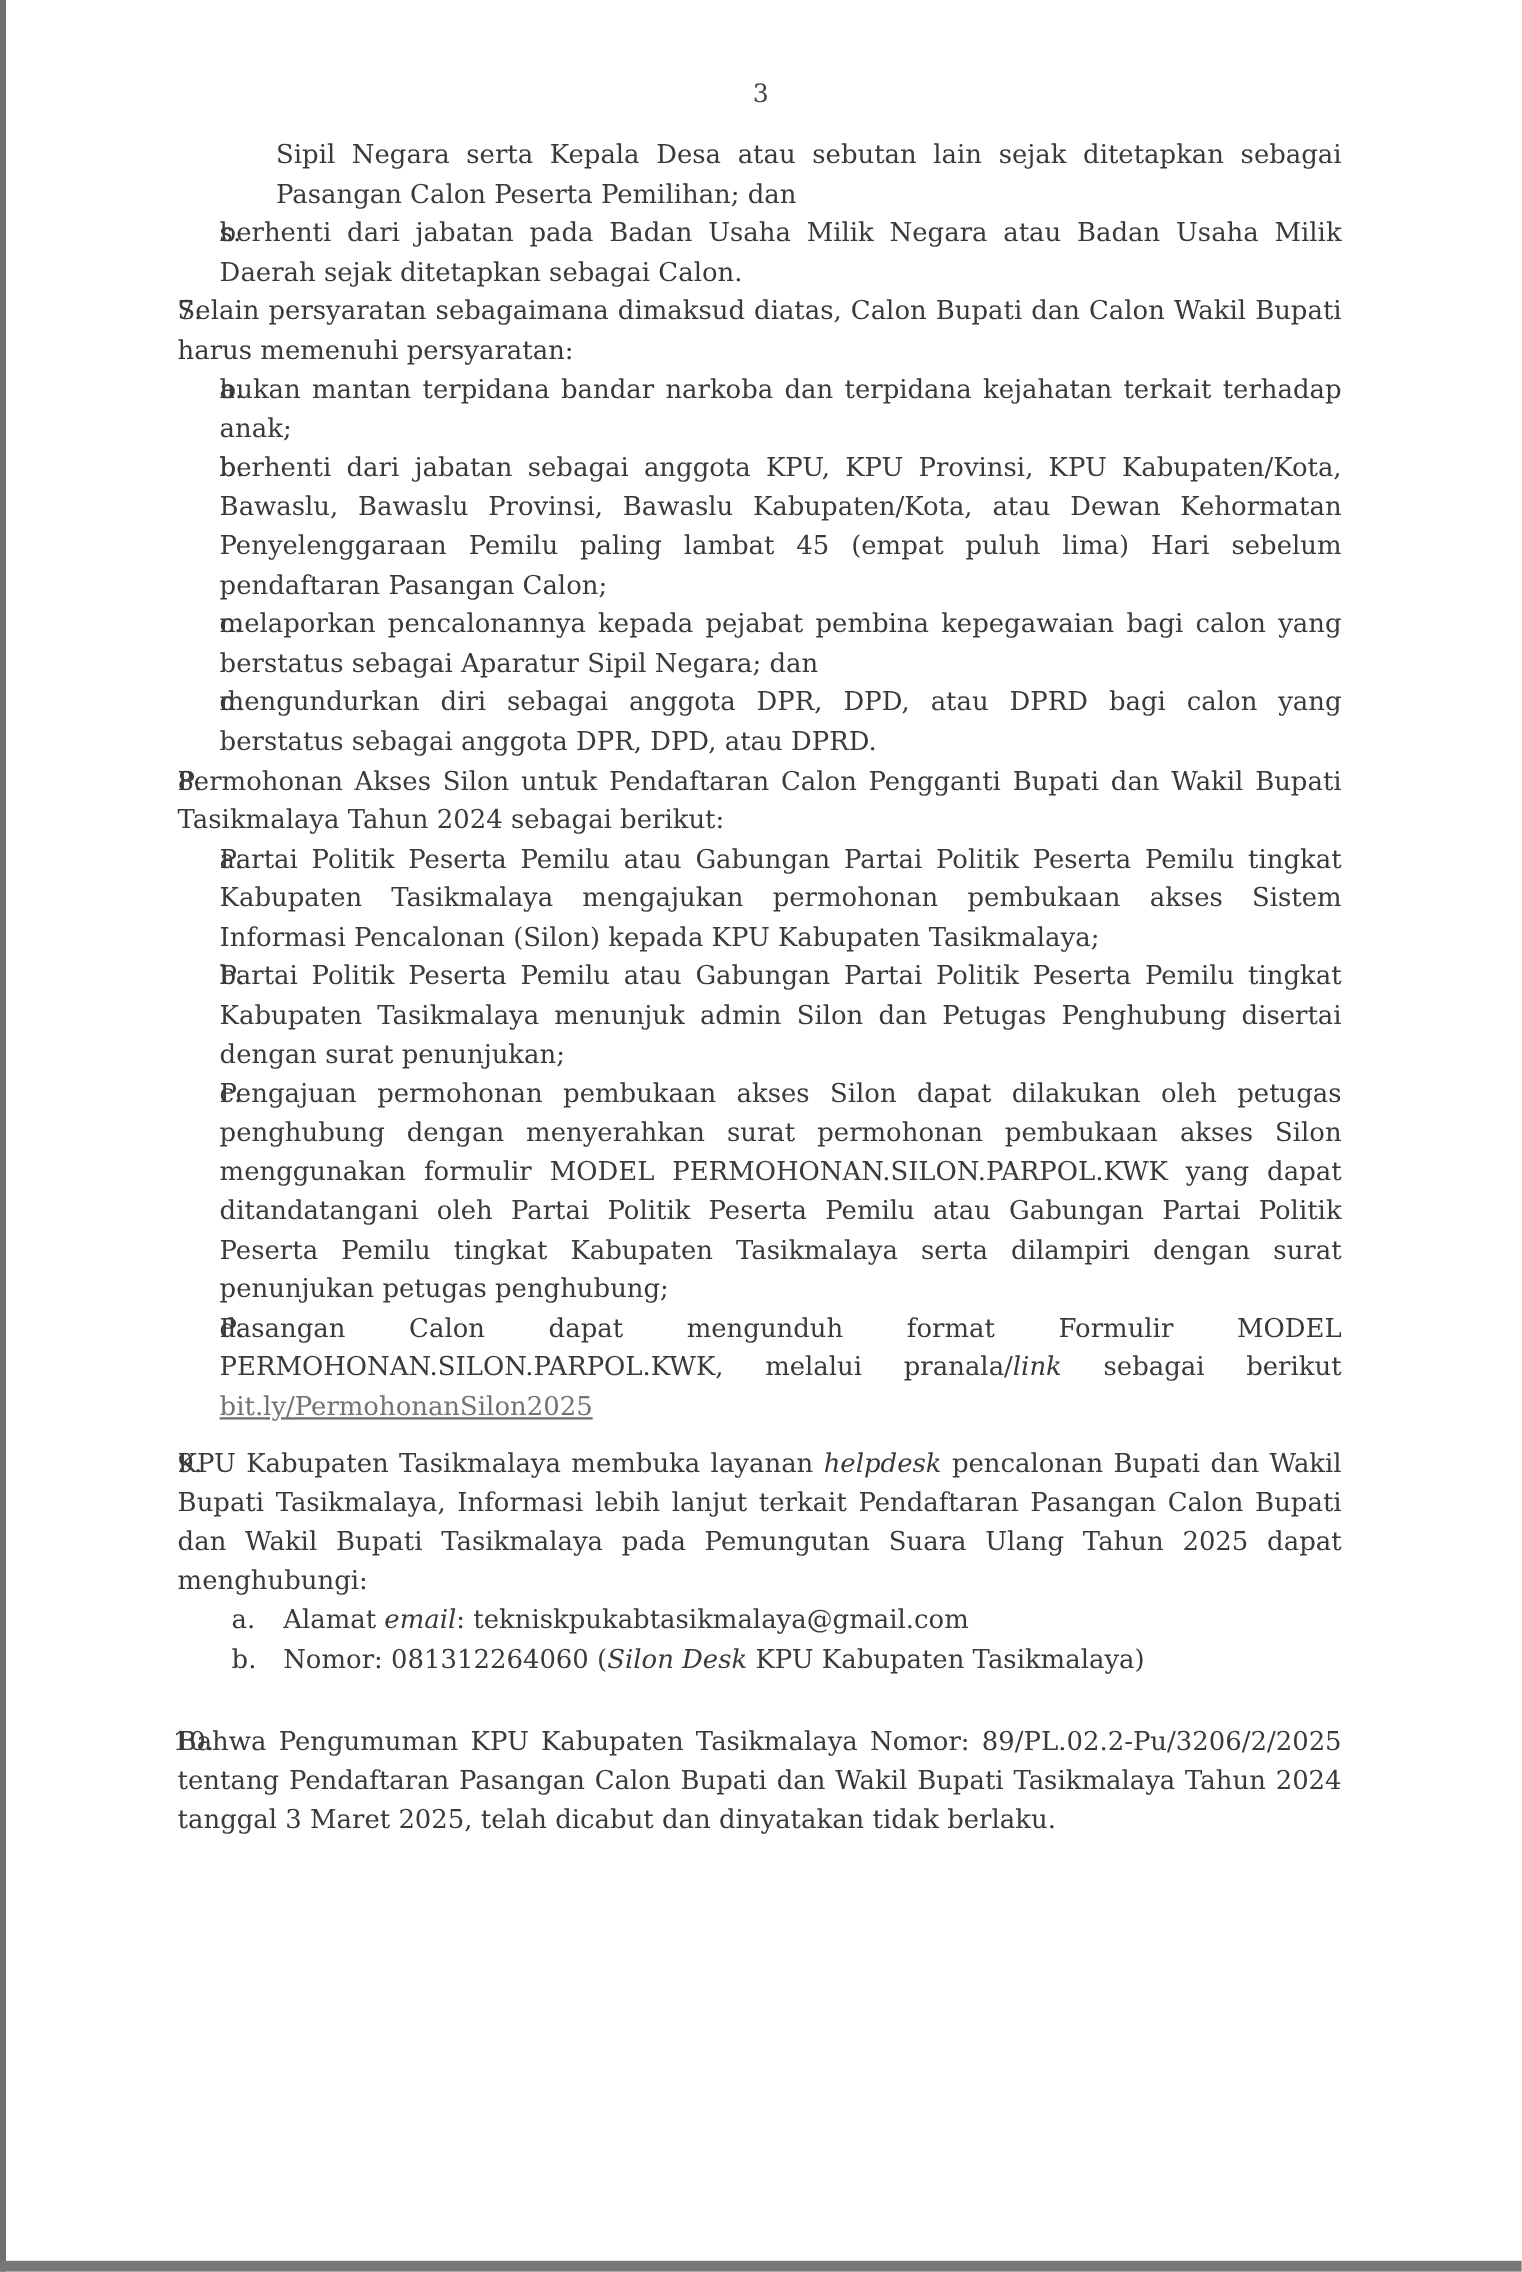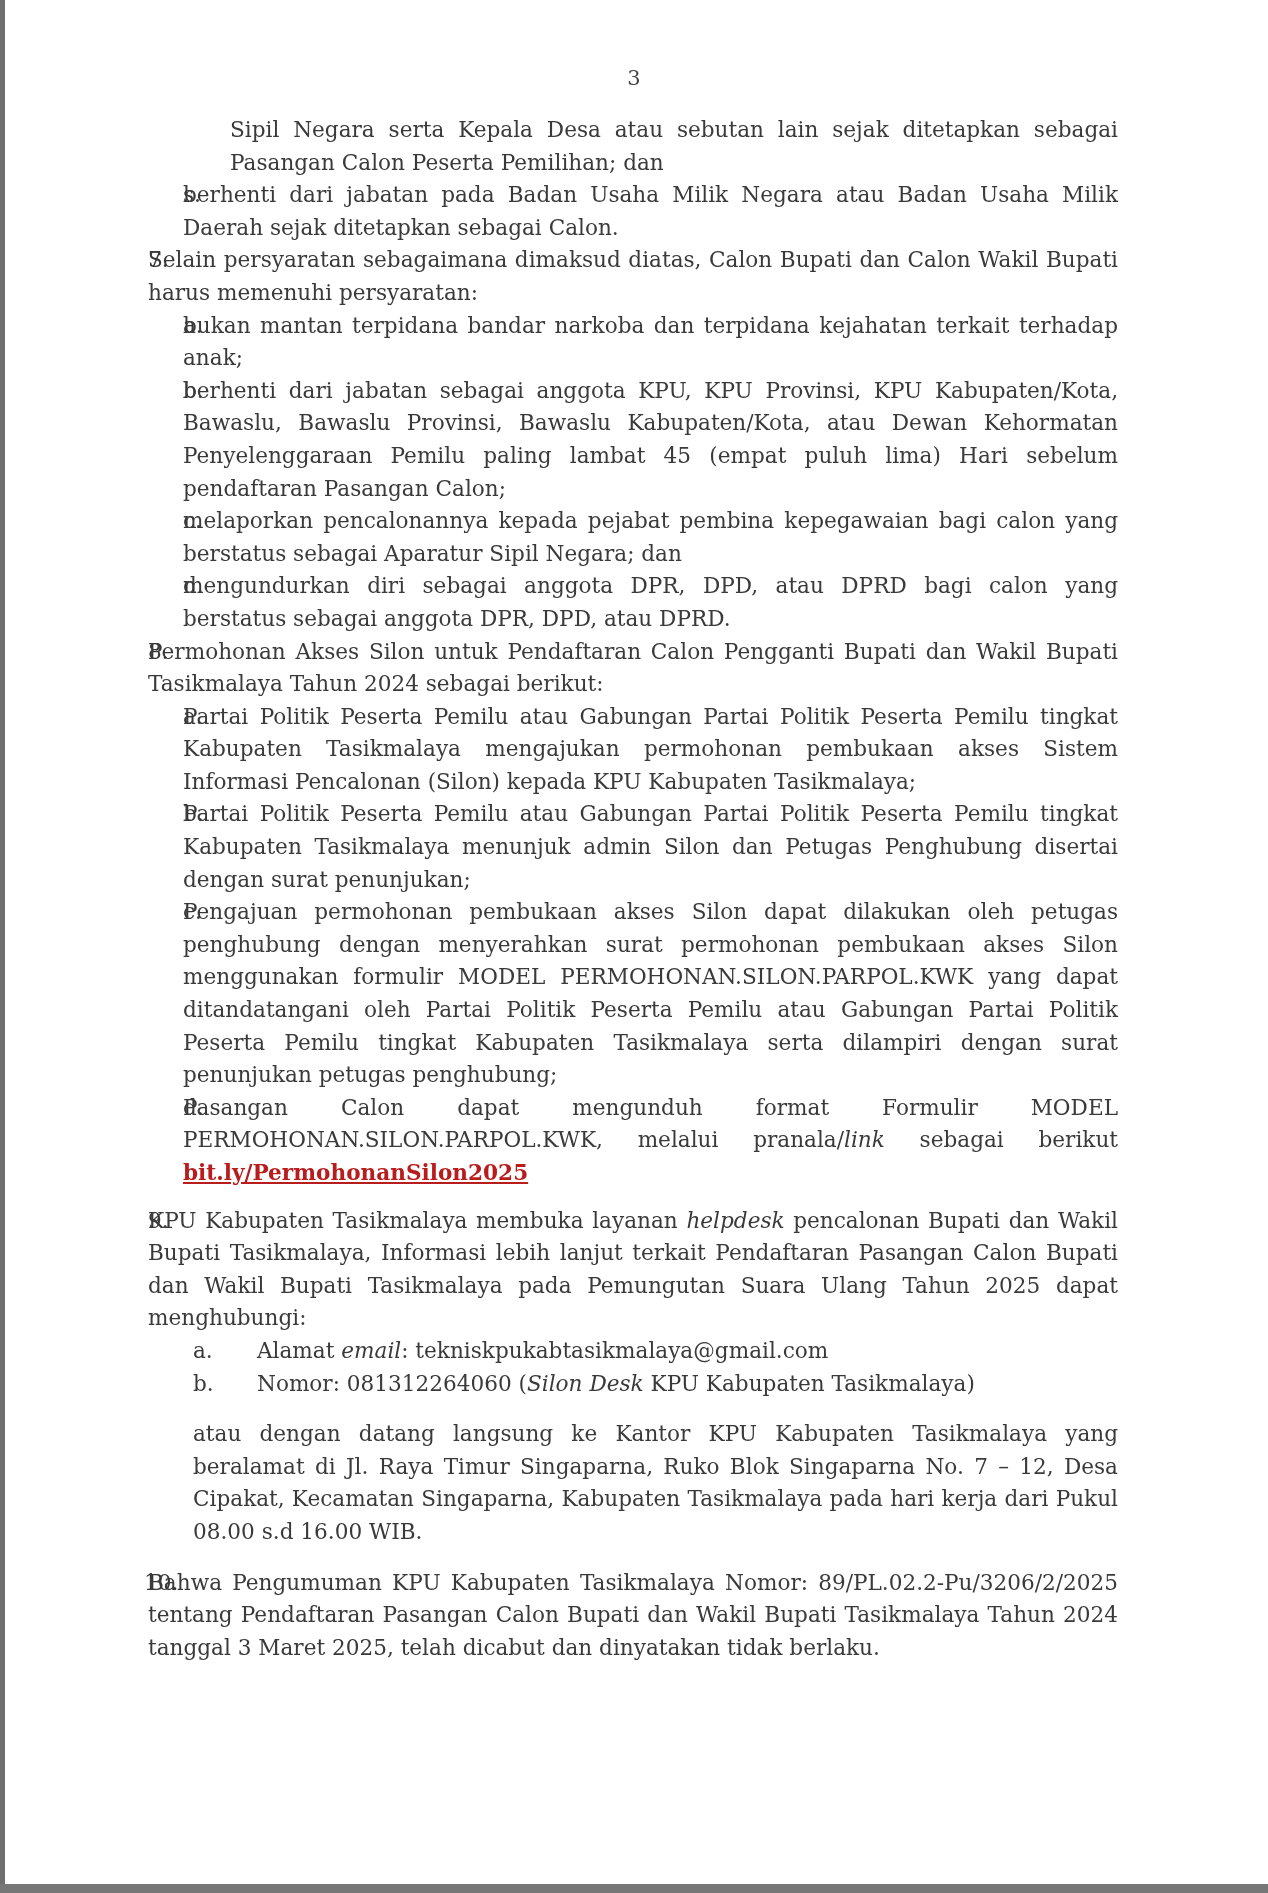--- a/index.html
+++ b/index.html
@@ -21,26 +21,26 @@
   }
   .row { position: relative; }
   .num { position: absolute; left: 0; top: 0; }
   .num-10 { left: -4px; }
   .body-l1 { text-align: justify; }
   .sub { position: relative; margin-left: 35px; }
   .sub .letter { position: absolute; left: 0; top: 0; }
   .sub .txt { text-align: justify; }
   .sub9 { position: relative; margin-left: 45px; }
   .sub9 .letter { position: absolute; left: 0; top: 0; }
-  .sub9 .txt { margin-left: 64px; }
+  .sub9 .txt { margin-left: 43px; }
   .cont { margin-left: 82px; text-align: justify; }
   .para { margin-left: 45px; text-align: justify; }
   .gap { height: 15px; }
   .gap2 { height: 18px; }
-  a.link { color: #b91c1c; font-weight: bold; text-decoration: underline; }
+  a.link { color: #737373; font-weight: normal; text-decoration: underline; }
   em { font-style: italic; }
 </style>
 </head>
 <body>
 
 <div class="scan-left"></div>
 <div class="scan-bottom"></div>
 
 <div class="page-number">3</div>
 
@@ -103,21 +103,20 @@
   <div class="sub9">
     <span class="letter">a.</span>
     <div class="txt"><span>Alamat </span><em>email</em><span>: tekniskpukabtasikmalaya@gmail.com</span></div>
   </div>
   <div class="sub9">
     <span class="letter">b.</span>
     <div class="txt"><span>Nomor: 081312264060 (</span><em>Silon Desk</em><span> KPU Kabupaten Tasikmalaya)</span></div>
   </div>
 
   <div class="gap2"></div>
-  <div class="para">atau dengan datang langsung ke Kantor KPU Kabupaten Tasikmalaya yang beralamat di Jl. Raya Timur Singaparna, Ruko Blok Singaparna No. 7 – 12, Desa Cipakat, Kecamatan Singaparna, Kabupaten Tasikmalaya pada hari kerja dari Pukul 08.00 s.d 16.00 WIB.</div>
 
   <div class="gap2"></div>
 
   <div class="row">
     <span class="num num-10">10.</span>
     <div class="body-l1">Bahwa Pengumuman KPU Kabupaten Tasikmalaya Nomor: 89/PL.02.2-Pu/3206/2/2025 tentang Pendaftaran Pasangan Calon Bupati dan Wakil Bupati Tasikmalaya Tahun 2024 tanggal 3 Maret 2025, telah dicabut dan dinyatakan tidak berlaku.</div>
   </div>
 </div>
 
 </body></html>

